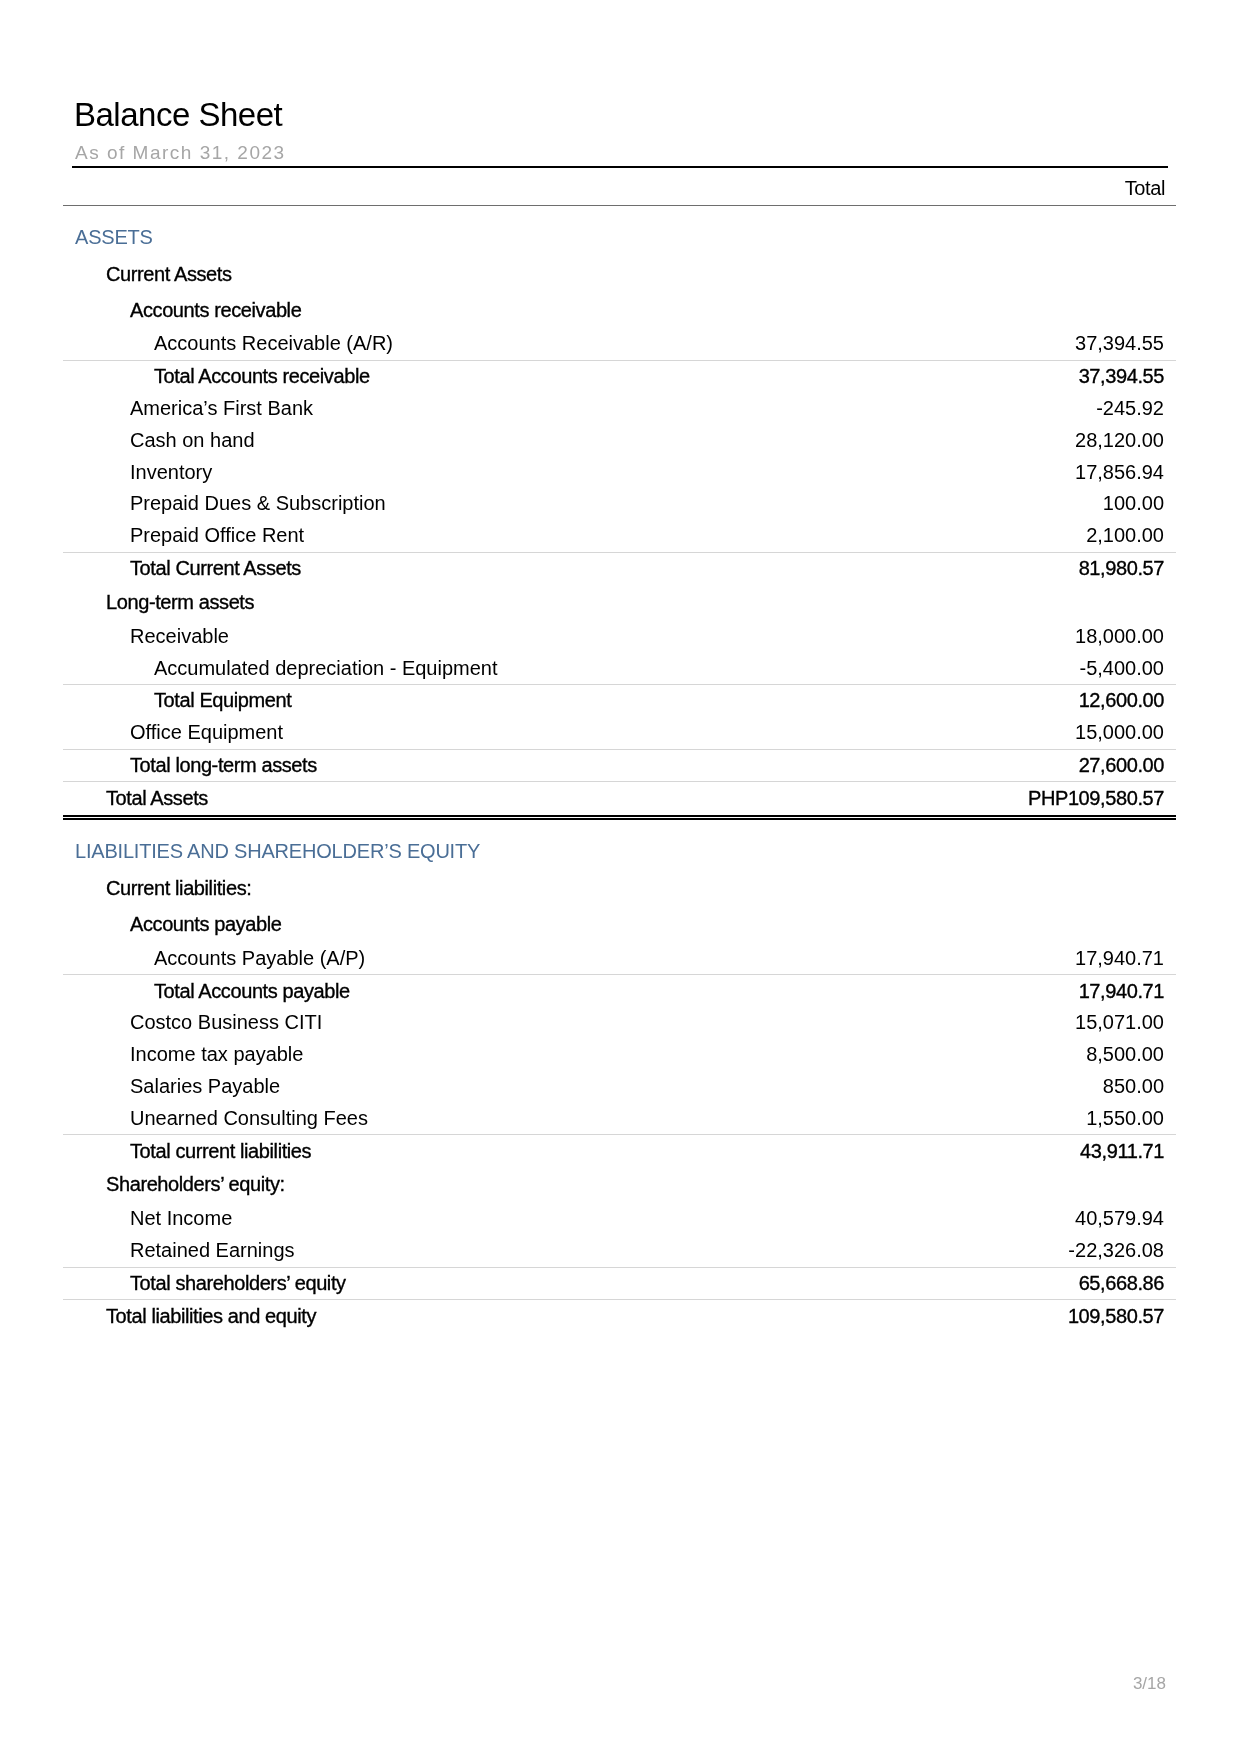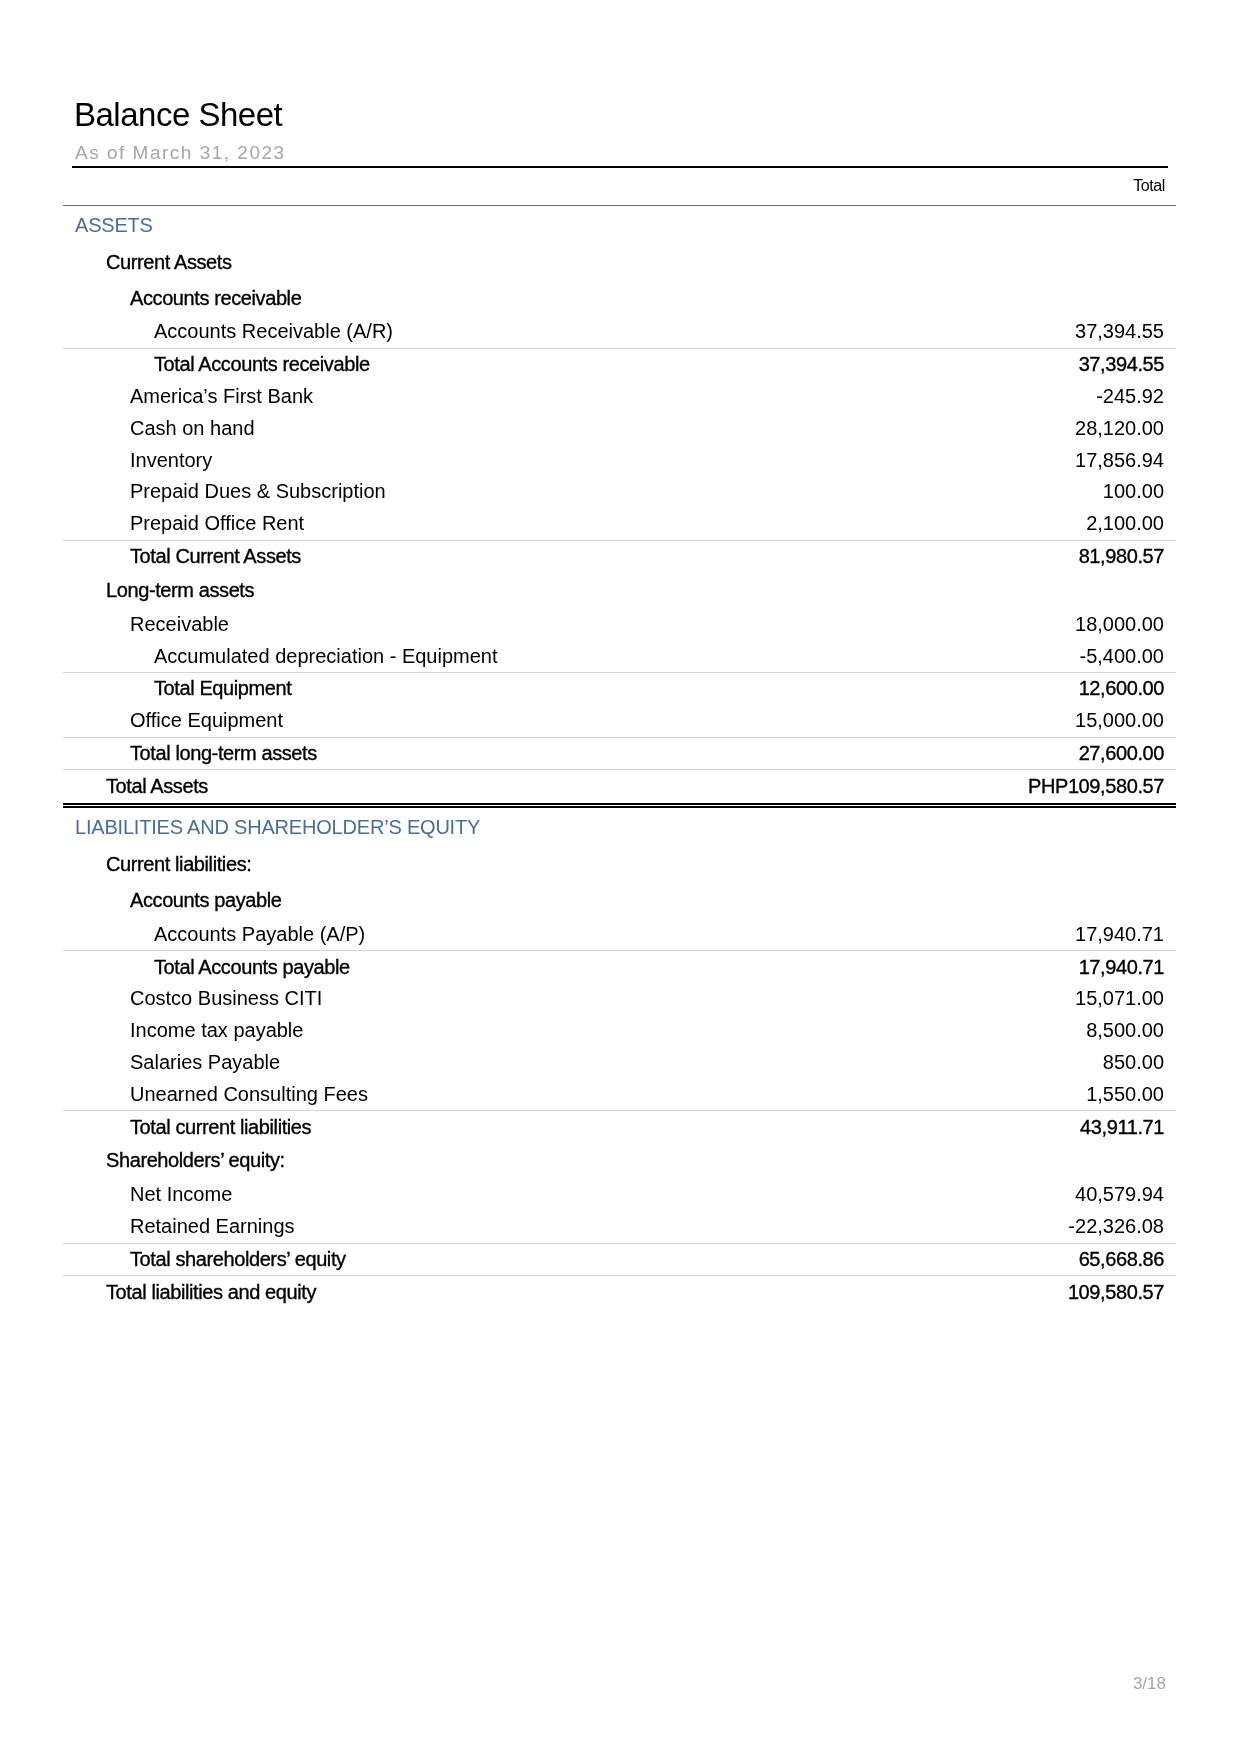--- a/index.html
+++ b/index.html
@@ -1,28 +1,28 @@
 <!DOCTYPE html>
 <html><head>
 <meta charset="utf-8">
 <style>
   html, body { margin: 0; padding: 0; background: #ffffff; }
   body { width: 1240px; height: 1755px; position: relative; overflow: hidden;
          font-family: "Liberation Sans", sans-serif; color: #000; }
   .title { position: absolute; left: 74px; top: 96px; font-size: 33px; font-weight: normal; letter-spacing: -0.5px; }
   .subtitle { position: absolute; left: 75px; top: 142px; font-size: 19px; color: #a6a6a6; letter-spacing: 1.5px; }
   .rule-thick { position: absolute; left: 72px; width: 1096px; top: 166px; height: 2px; background: #000; }
-  .col-head { position: absolute; right: 75px; top: 177px; font-size: 16px; letter-spacing: -0.4px; }
+  .col-head { position: absolute; right: 75px; top: 177px; font-size: 20px; letter-spacing: -0.4px; }
   .rule-head { position: absolute; left: 63px; width: 1113px; top: 205px; height: 1px; background: #6e6e6e; }
 
   .table { position: absolute; left: 63px; width: 1113px; top: 206px; }
   .row { position: relative; height: 31.8px; display: flex; align-items: center; font-size: 20px; }
   .row .label { flex: 1; white-space: nowrap; }
   .row .amount { padding-right: 12px; text-align: right; white-space: nowrap; }
-  .row.section { height: 38px; color: #4a6e96; letter-spacing: -0.2px; }
+  .row.section { height: 38px; color: #4a6e96; letter-spacing: -0.2px; margin-top: 12px; }
   .row.section .label { padding-left: 12px; }
   .row.group { height: 36px; font-weight: normal; -webkit-text-stroke: 0.35px #000; letter-spacing: -0.4px; align-items: center; }
   .row.total { -webkit-text-stroke: 0.35px #000; letter-spacing: -0.4px; border-top: 1px solid #d6d6d6; }
   .row.grand { -webkit-text-stroke: 0.35px #000; letter-spacing: -0.4px; border-top: 1px solid #d6d6d6; }
   .row.grand.double { border-bottom: 5px double #000; height: 33px; }
   .l1 { padding-left: 43px; }
   .l2 { padding-left: 67px; }
   .l3 { padding-left: 91px; }
 
   .page-num { position: absolute; right: 74px; top: 1674px; font-size: 17px; color: #a6a6a6; }

